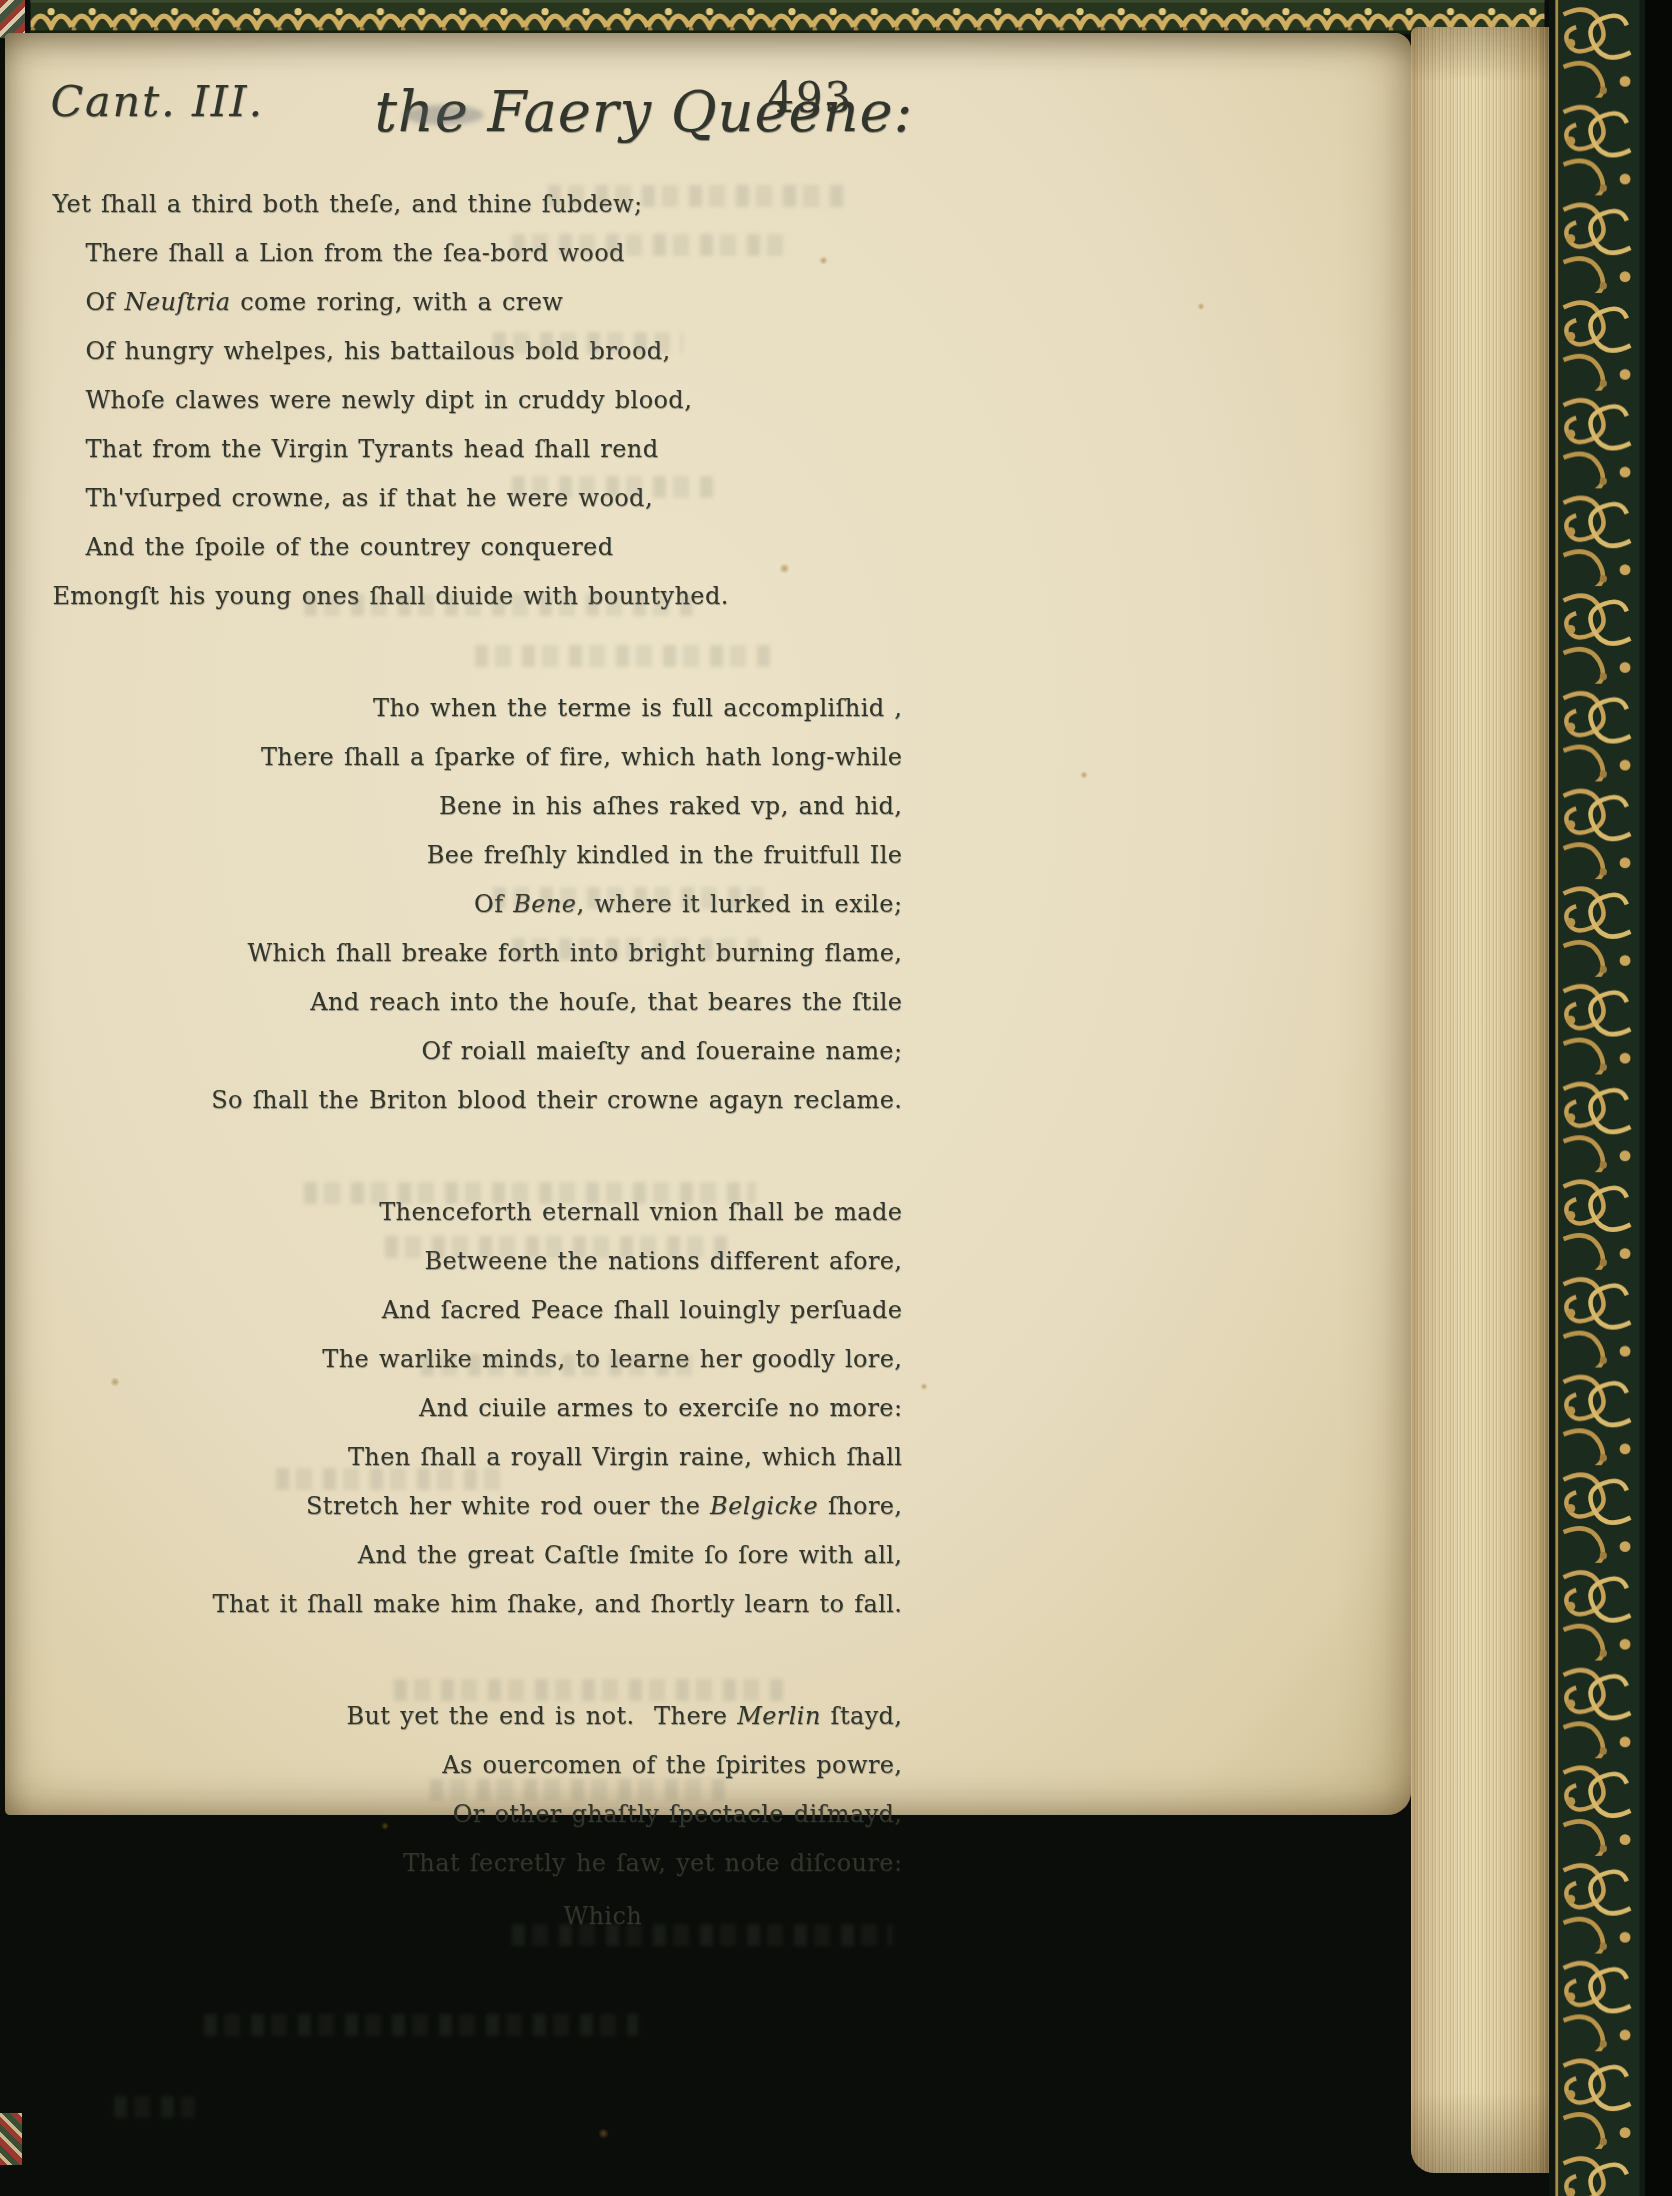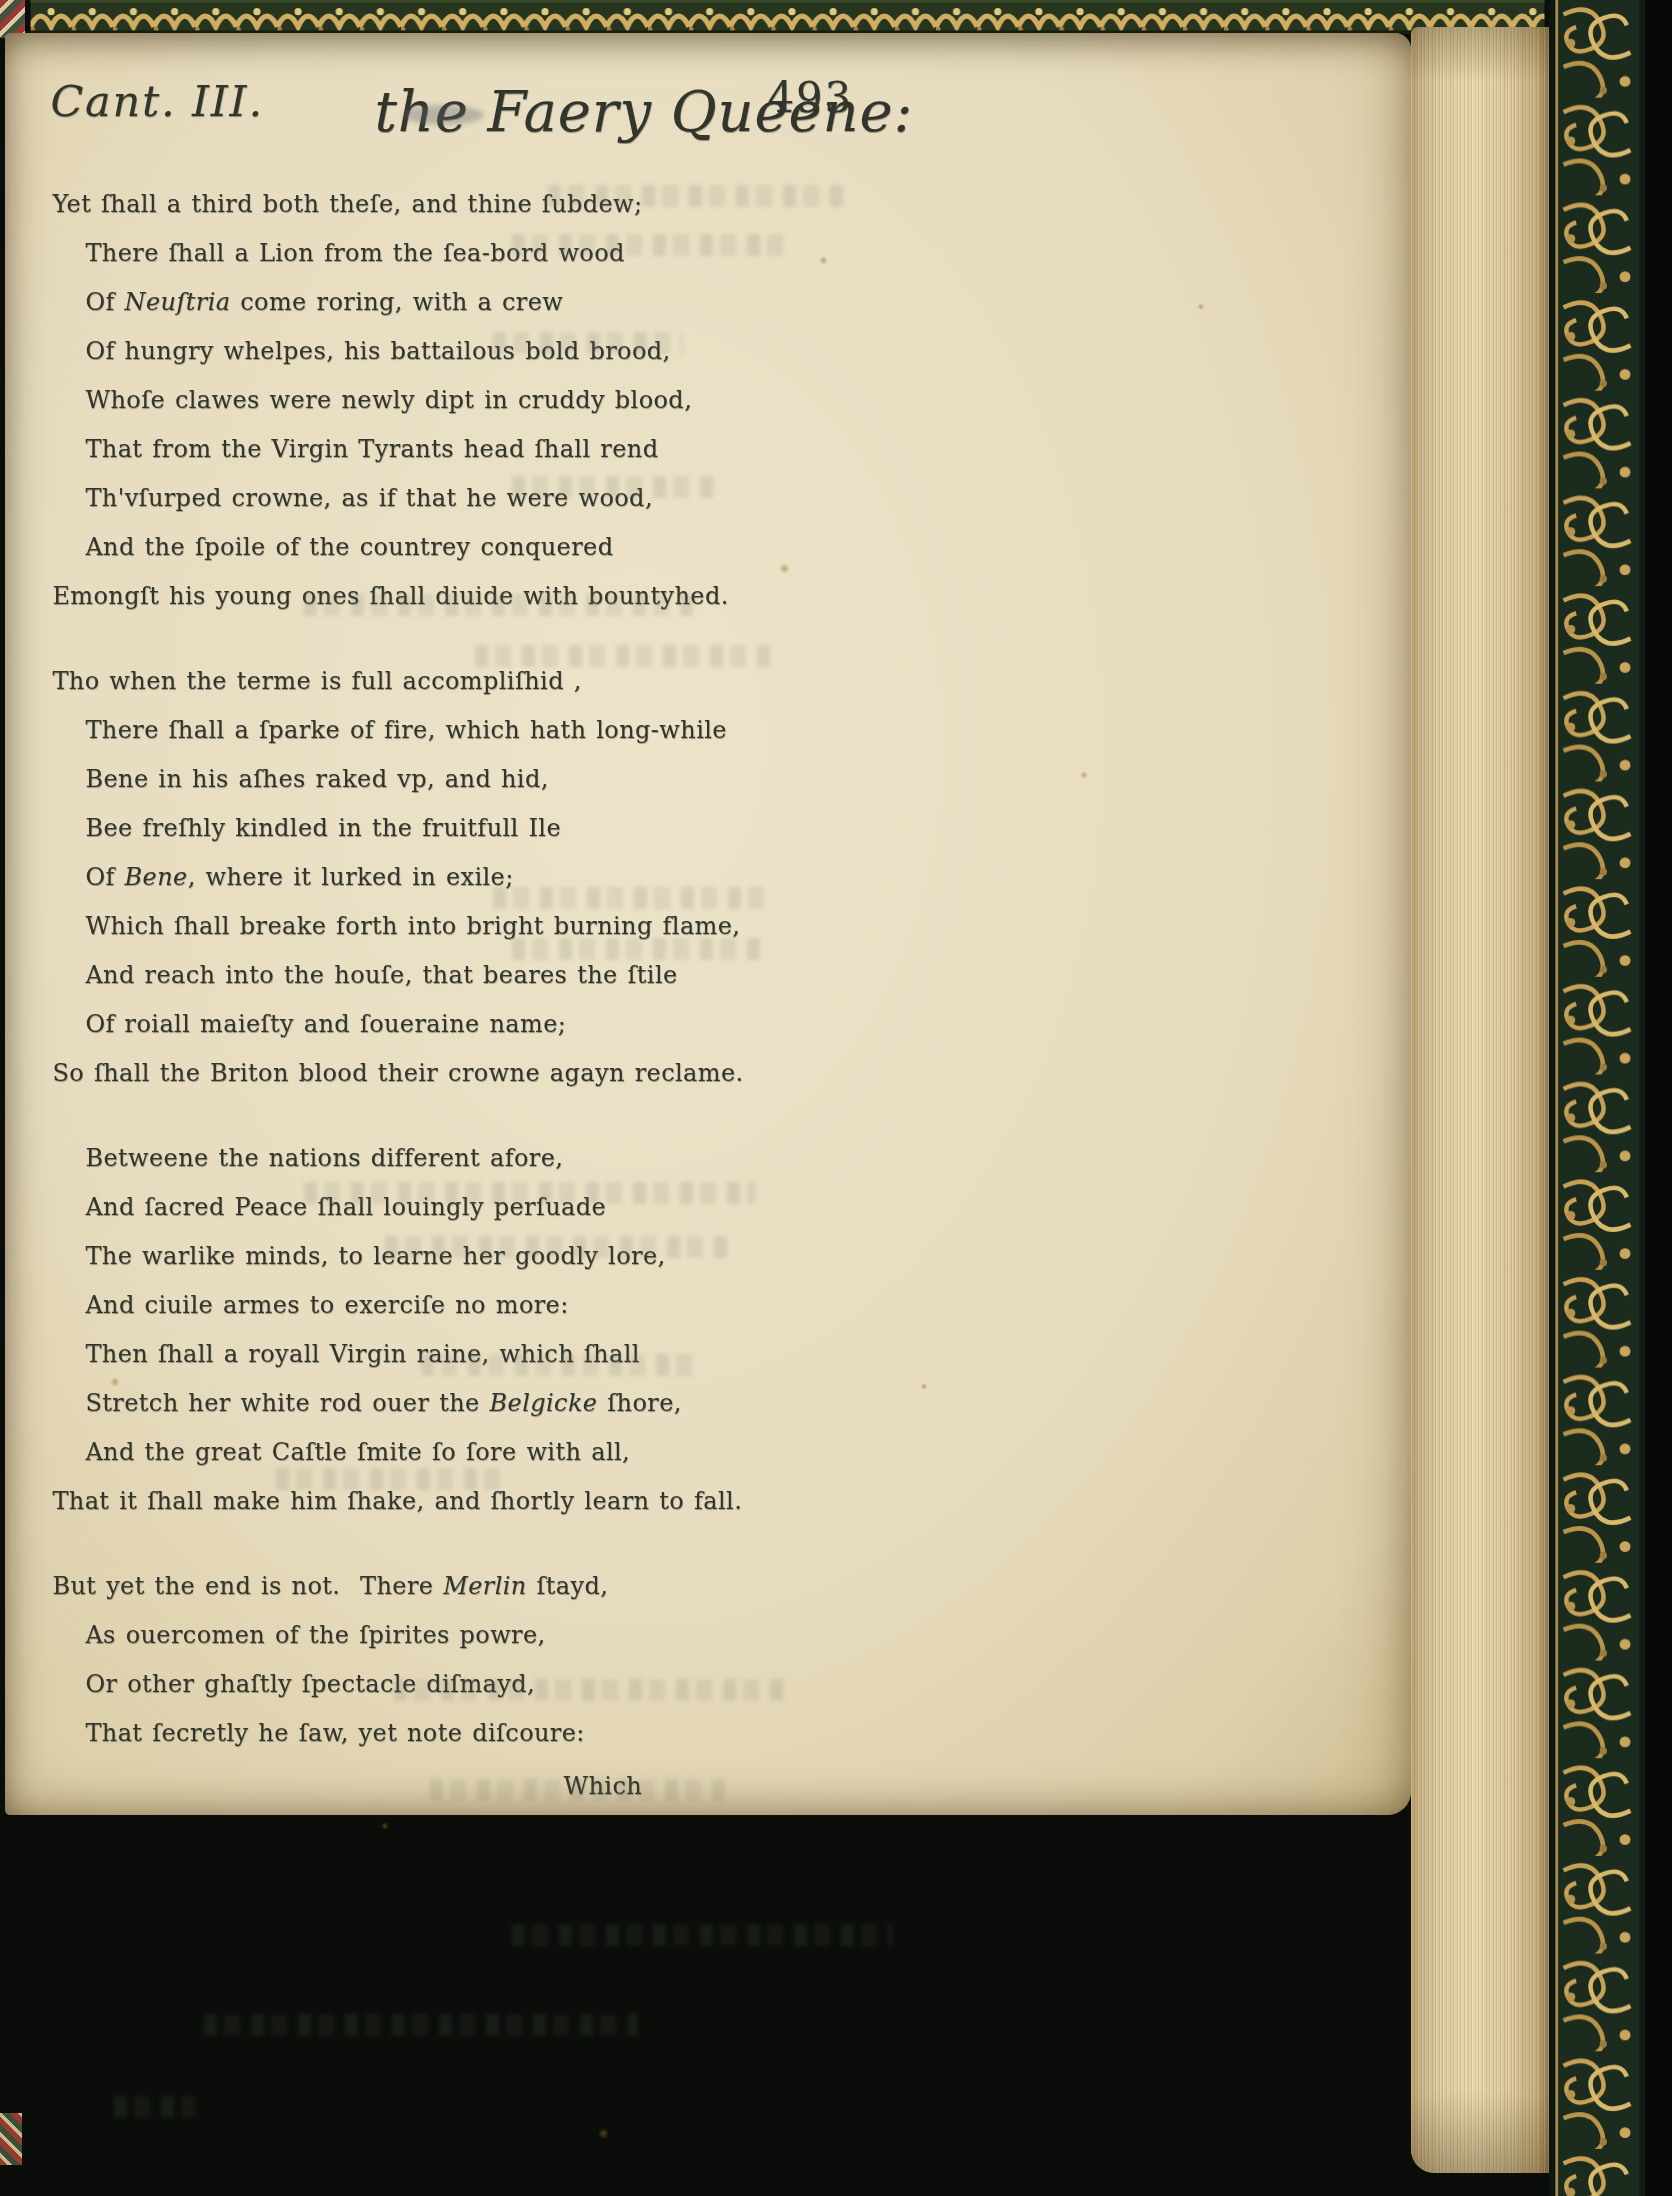--- a/index.html
+++ b/index.html
@@ -43,21 +43,21 @@
        text-shadow:0.5px 0.7px 0.8px rgba(40,42,34,.45);}
   .hdr-left{left:45px;top:43px;font-size:43px;font-style:italic;letter-spacing:1.8px;}
   .hdr-center{left:369px;top:46px;font-size:56px;font-style:italic;letter-spacing:0.9px;}
   .hdr-page{left:762px;top:40px;font-size:42px;letter-spacing:1.8px;}
 
   
   .textblock{position:absolute;left:47px;top:147px;width:850px;
     font-size:24px;line-height:49px;color:var(--ink,#32352c);
     text-shadow:0.5px 0.7px 0.8px rgba(40,42,34,.42);letter-spacing:0.4px;word-spacing:1.8px;}
   .stanza{margin:0;}
-  .stanza + .stanza{margin-top:36px;}
+  .stanza + .stanza{margin-top:63px;text-align:right;}
   .line{white-space:pre;}
   .line.ind{padding-left:33px;}
   .it{font-style:italic;}
   .catchword{padding-left:511px;margin-top:3.6px;}
 
   
   .ghost{position:absolute;height:22px;opacity:.55;filter:blur(2.3px);pointer-events:none;
     background:repeating-linear-gradient(90deg,rgba(104,110,99,.30) 0 12.7px,rgba(0,0,0,0) 12.7px 20px,rgba(104,110,99,.22) 20px 36px,rgba(0,0,0,0) 36px 47px);}
   .smudge{position:absolute;filter:blur(2.7px);background:rgba(95,100,110,.35);border-radius:50%;}
   .spot{position:absolute;border-radius:50%;background:radial-gradient(circle,rgba(150,110,40,.55) 0%,rgba(150,110,40,0) 70%);}
@@ -110,20 +110,21 @@
             <div class="line ind"><span>There ſhall a ſparke of fire, which hath long-while</span></div>
             <div class="line ind"><span>Bene in his aſhes raked vp, and hid,</span></div>
             <div class="line ind"><span>Bee freſhly kindled in the fruitfull Ile</span></div>
             <div class="line ind"><span>Of </span><span class="it">Bene</span><span>, where it lurked in exile;</span></div>
             <div class="line ind"><span>Which ſhall breake forth into bright burning flame,</span></div>
             <div class="line ind"><span>And reach into the houſe, that beares the ſtile</span></div>
             <div class="line ind"><span>Of roiall maieſty and ſoueraine name;</span></div>
             <div class="line"><span>So ſhall the Briton blood their crowne agayn reclame.</span></div>
           </div>
           <div class="stanza">
+            <div class="line"><span>Thenceforth eternall vnion ſhall be made</span></div>
             <div class="line ind"><span>Betweene the nations different afore,</span></div>
             <div class="line ind"><span>And ſacred Peace ſhall louingly perſuade</span></div>
             <div class="line ind"><span>The warlike minds, to learne her goodly lore,</span></div>
             <div class="line ind"><span>And ciuile armes to exerciſe no more:</span></div>
             <div class="line ind"><span>Then ſhall a royall Virgin raine, which ſhall</span></div>
             <div class="line ind"><span>Stretch her white rod ouer the </span><span class="it">Belgicke</span><span> ſhore,</span></div>
             <div class="line ind"><span>And the great Caſtle ſmite ſo ſore with all,</span></div>
             <div class="line"><span>That it ſhall make him ſhake, and ſhortly learn to fall.</span></div>
           </div>
           <div class="stanza">

